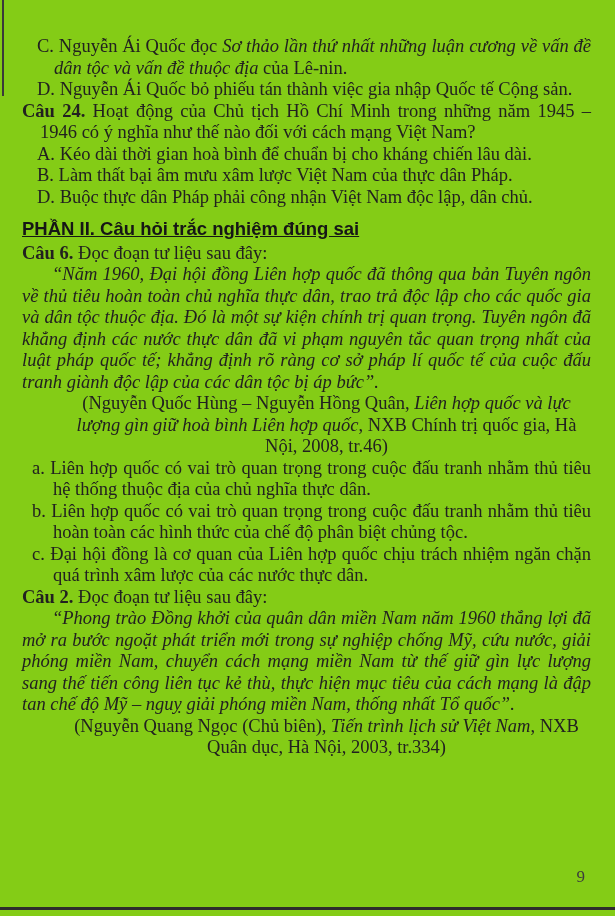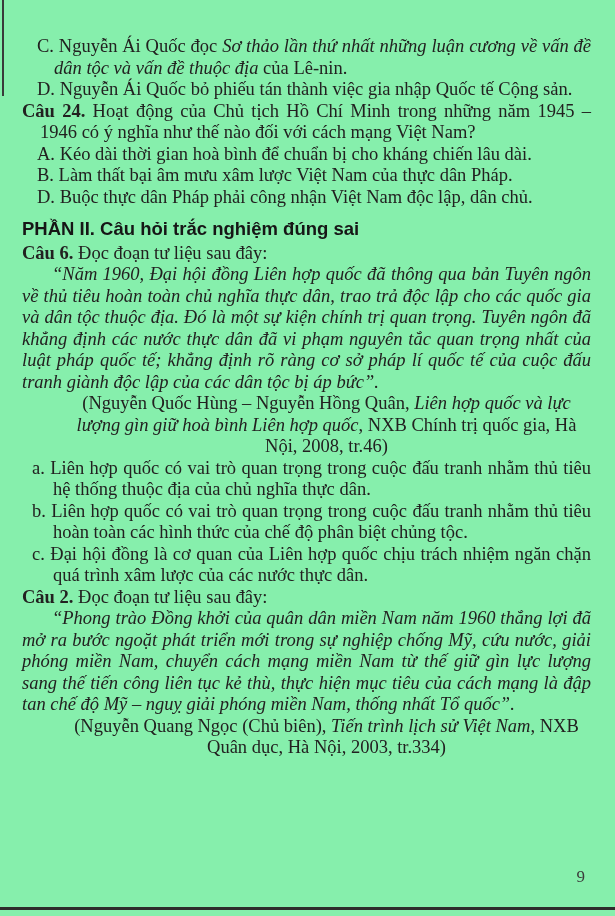--- a/index.html
+++ b/index.html
@@ -1,20 +1,20 @@
 <!DOCTYPE html>
 <html><head>
 <meta charset="utf-8">
 <style>
   html,body{margin:0;padding:0;background:#e8e8e6;}
   .page{
     position:relative;
     width:615px;height:916px;
     margin:0 auto;
-    background:#86efac;
+    background:#84cc16;
     overflow:hidden;
     font-family:"Liberation Serif","DejaVu Serif",serif;
     font-size:18.5px;
     line-height:21.5px;
     color:#222120;
   }
   .scan-edge-left{
     position:absolute;left:2px;top:0;width:2px;height:96px;
     background:#3a3a3a;
   }
@@ -32,20 +32,21 @@
   .quote{font-style:italic;text-indent:30px;text-align:justify;}
   .citation{text-align:center;padding-left:40px;}
   .lbl{font-weight:bold;}
   i{font-style:italic;}
   .heading{
     font-family:"Liberation Sans","DejaVu Sans",sans-serif;
     font-weight:bold;
     font-size:18.5px;
     margin:10px 0 3px 0;
     color:#161616;
+    text-decoration:underline;
   }
   .pagenum{
     position:absolute;top:866px;right:30px;
     font-size:17px;color:#3c3c3c;
   }
 </style>
 </head>
 <body>
 
 <div class="page">

